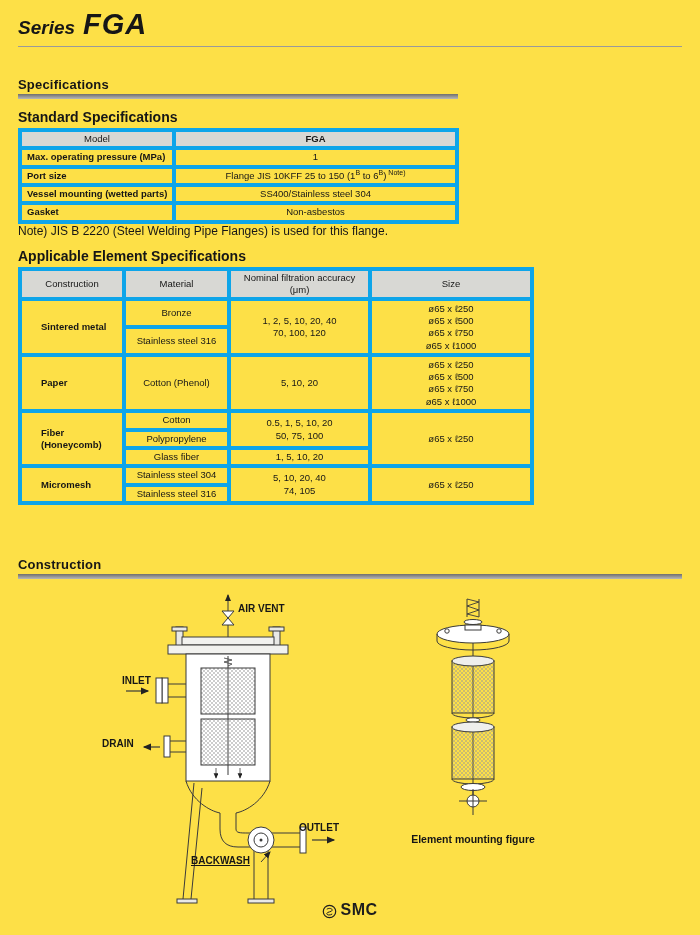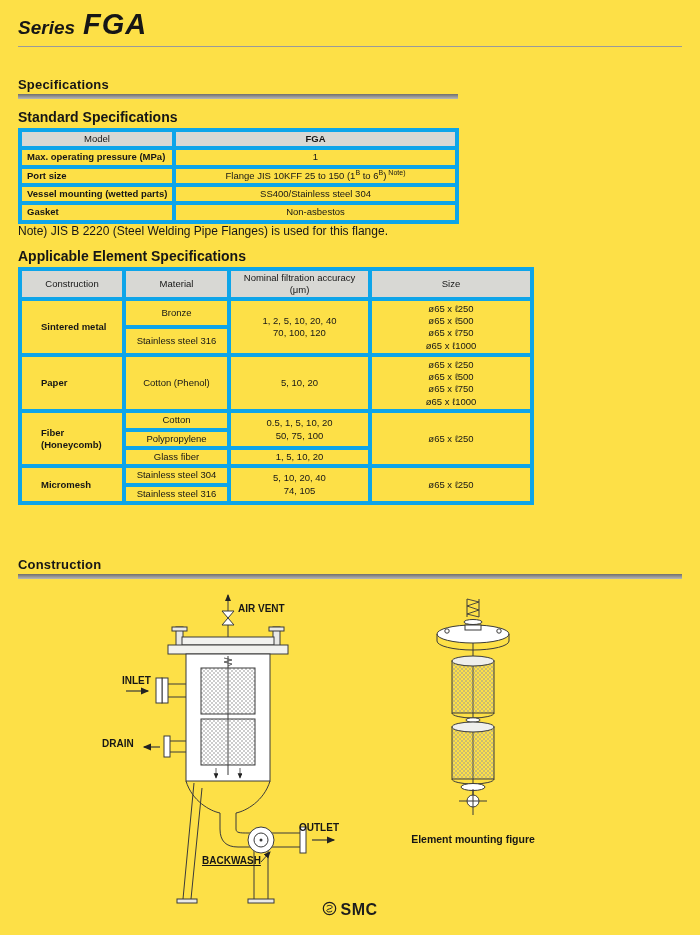--- a/index.html
+++ b/index.html
@@ -50,21 +50,21 @@
   .r15 { height:15px; }
 
   
   .diagram { position:relative; width:664px; height:332px; margin-top:10px; }
   .diagram svg { position:absolute; left:0; top:0; }
   .dlabel { position:absolute; font-size:10px; font-weight:bold; white-space:nowrap; }
   .dlabel.underline { text-decoration:underline; }
   .caption { position:absolute; font-size:10.5px; font-weight:bold; text-align:center; width:150px; }
 
   
-  .footer-logo { position:absolute; left:0; right:0; bottom:16px; display:flex; justify-content:center; align-items:flex-start; gap:3px; }
+  .footer-logo { position:absolute; left:0; right:0; bottom:16px; display:flex; justify-content:center; align-items:flex-end; gap:3px; }
   .footer-logo .brand { font-size:16px; font-weight:bold; letter-spacing:0.5px; color:#1d1d1d; }
 </style>
 </head>
 <body>
 
 <div class="page">
   <div class="content">
 
     <div class="series-title">
       <span class="series-prefix">Series</span>
@@ -300,21 +300,21 @@
             <line x1="441" y1="212" x2="469" y2="212"></line>
             <line x1="455" y1="200" x2="455" y2="226"></line>
           </g>
         </g>
       </svg>
 
       <div class="dlabel" style="left:220px; top:14px;">AIR VENT</div>
       <div class="dlabel" style="left:104px; top:86px;">INLET</div>
       <div class="dlabel" style="left:84px; top:149px;">DRAIN</div>
       <div class="dlabel" style="left:281px; top:233px;text-align:right;">OUTLET</div>
-      <div class="dlabel underline" style="left:184px; top:266px;">BACKWASH</div>
+      <div class="dlabel underline" style="left:173px; top:266px;">BACKWASH</div>
       <div class="caption" style="left:380px; top:244px;">Element mounting figure</div>
     </div>
 
   </div>
 
   <div class="footer-logo">
     <svg width="15" height="15" viewBox="0 0 15 15">
       <circle cx="7.5" cy="7.5" r="6.2" fill="none" stroke="#1d1d1d" stroke-width="1.2"></circle>
       <path d="M4.8,5.2 C7.5,3.6 10.4,4.6 10.2,6.2 C10,8.2 4.9,7.6 4.8,9.5 C4.7,11.2 8,11.6 10.2,10" fill="none" stroke="#1d1d1d" stroke-width="1"></path>
     </svg>

